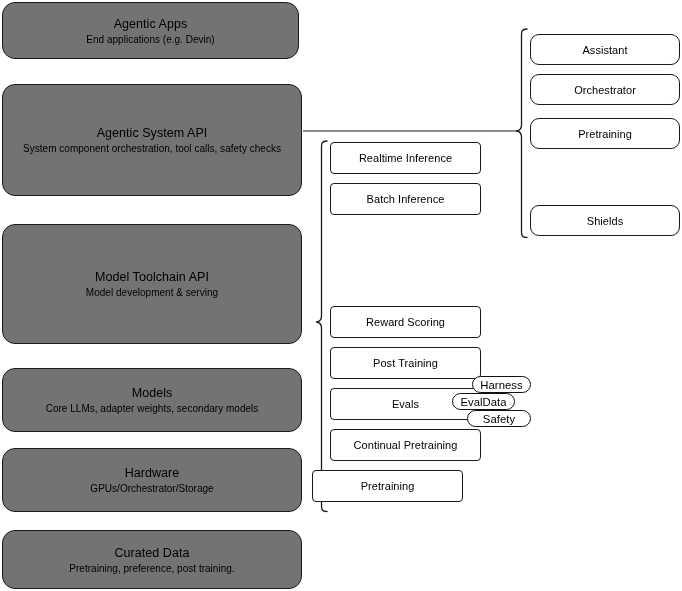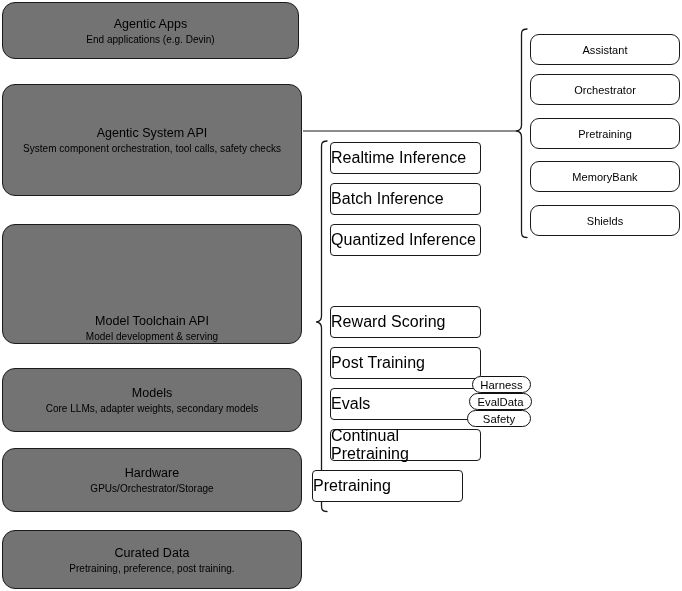--- a/index.html
+++ b/index.html
@@ -48,21 +48,22 @@
   .layer-box { border-radius: 13px; }
 
   .mid-box {
     position: absolute;
     box-sizing: border-box;
     border: 1.3px solid #1a1a1a;
     background: #ffffff;
     border-radius: 4px;
     display: flex;
     align-items: center;
-    font-size: 16px;
+    justify-content: center;
+    font-size: 11px;
     letter-spacing: 0.05px;
     z-index: 2;
   }
   .right-box {
     position: absolute;
     box-sizing: border-box;
     border: 1.3px solid #1a1a1a;
     background: #ffffff;
     border-radius: 9px;
     display: flex;
@@ -115,21 +116,21 @@
   <div class="box layer-box" style="left:2px; top:2px; width:297px; height:57px;">
     <div class="title">Agentic Apps</div>
     <div class="subtitle">End applications (e.g. Devin)</div>
   </div>
 
   <div class="box layer-box" style="left:2px; top:84px; width:300px; height:112px;">
     <div class="title">Agentic System API</div>
     <div class="subtitle">System component orchestration, tool calls, safety checks</div>
   </div>
 
-  <div class="box layer-box" style="left:2px; top:224px; width:300px; height:120px;justify-content:flex-end;">
+  <div class="box layer-box" style="left:2px; top:224px; width:300px; height:120px;">
     <div class="title">Model Toolchain API</div>
     <div class="subtitle">Model development &amp; serving</div>
   </div>
 
   <div class="box layer-box" style="left:2px; top:368px; width:300px; height:64px;align-items:center;">
     <div class="title">Models</div>
     <div class="subtitle">Core LLMs, adapter weights, secondary models</div>
   </div>
 
   <div class="box layer-box" style="left:2px; top:448px; width:300px; height:64px;">
@@ -162,58 +163,52 @@
              L521.5,231
              C521.5,234.5 521.5,237.5 527,237.5"></path>
   </svg>
 
   <div class="mid-box" style="left:330px; top:142px; width:151px; height:32px;">
     <span>Realtime Inference</span>
   </div>
   <div class="mid-box" style="left:330px; top:183px; width:151px; height:32px;">
     <span>Batch Inference</span>
   </div>
-  <div class="mid-box" style="left:330px; top:224px; width:151px; height:32px;">
-    <span>Quantized Inference</span>
-  </div>
   <div class="mid-box" style="left:330px; top:306px; width:151px; height:32px;">
     <span>Reward Scoring</span>
   </div>
   <div class="mid-box" style="left:330px; top:347px; width:151px; height:32px;">
     <span>Post Training</span>
   </div>
   <div class="mid-box" style="left:330px; top:388px; width:151px; height:32px;">
     <span>Evals</span>
   </div>
   <div class="mid-box" style="left:330px; top:429px; width:151px; height:32px;">
     <span>Continual Pretraining</span>
   </div>
   <div class="mid-box" style="left:312px; top:470px; width:151px; height:32px;">
     <span>Pretraining</span>
   </div>
 
   <div class="pill" style="left:472px; top:376px; width:59px; height:17px;">
     <span>Harness</span>
   </div>
-  <div class="pill" style="left:469px; top:393px; width:63px; height:17px;">
+  <div class="pill" style="left:452px; top:393px; width:63px; height:17px;">
     <span>EvalData</span>
   </div>
   <div class="pill" style="left:467px; top:410px; width:64px; height:17px;">
     <span>Safety</span>
   </div>
 
   <div class="right-box" style="left:530px; top:34px; width:150px; height:31px;">
     <span>Assistant</span>
   </div>
   <div class="right-box" style="left:530px; top:74px; width:150px; height:31px;">
     <span>Orchestrator</span>
   </div>
   <div class="right-box" style="left:530px; top:118px; width:150px; height:31px;">
     <span>Pretraining</span>
   </div>
-  <div class="right-box" style="left:530px; top:161px; width:150px; height:31px;">
-    <span>MemoryBank</span>
-  </div>
   <div class="right-box" style="left:530px; top:205px; width:150px; height:31px;">
     <span>Shields</span>
   </div>
 
 </div>
 
 </body></html>

